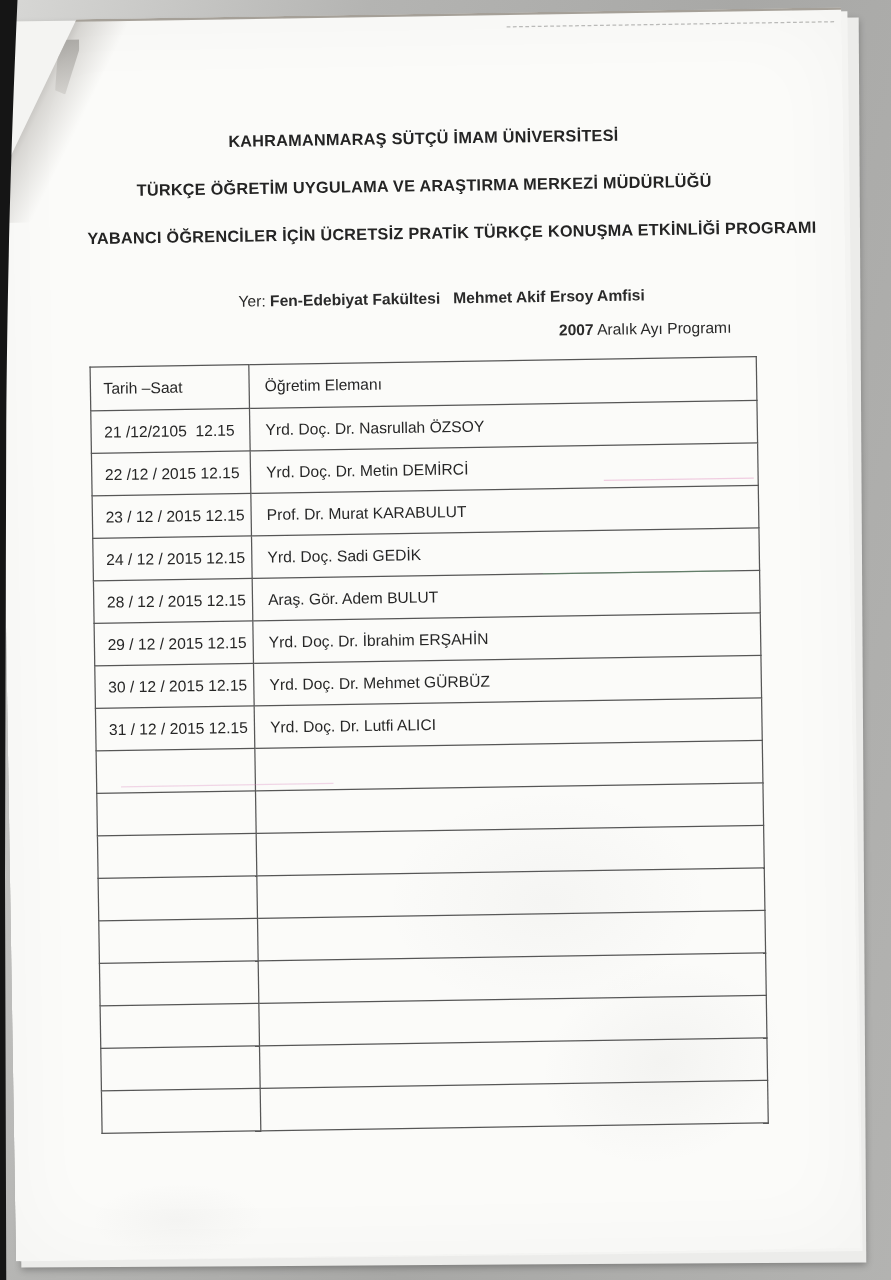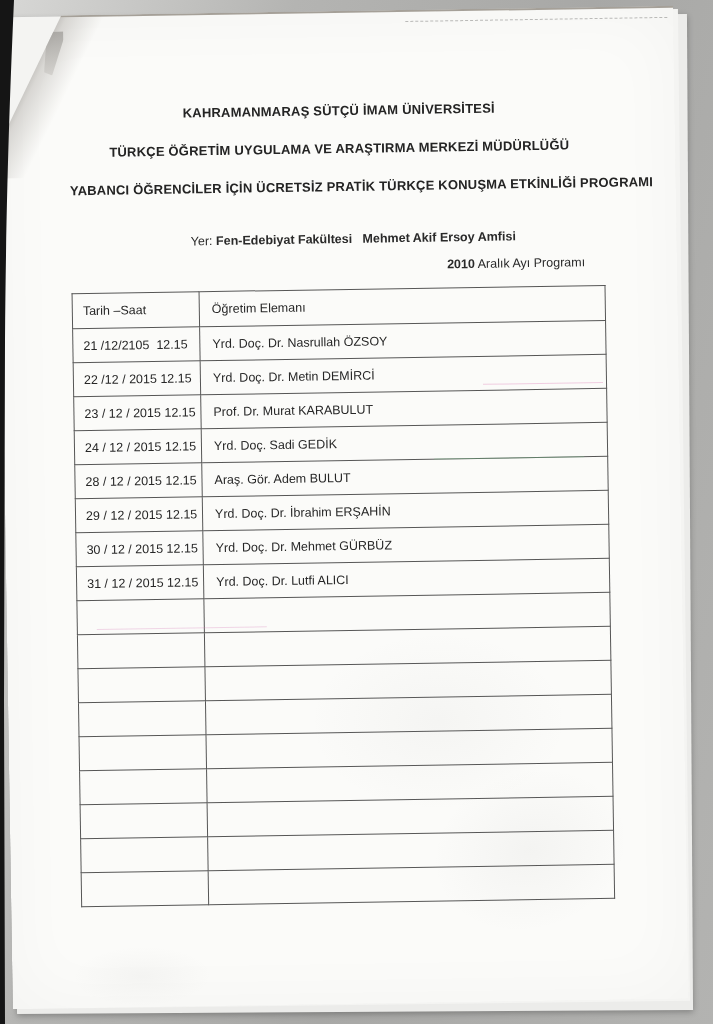--- a/index.html
+++ b/index.html
@@ -90,21 +90,21 @@
 
     <div class="content">
       <div class="titles">
         <div class="title">KAHRAMANMARAŞ SÜTÇÜ İMAM ÜNİVERSİTESİ</div>
         <div class="title">TÜRKÇE ÖĞRETİM UYGULAMA VE ARAŞTIRMA MERKEZİ MÜDÜRLÜĞÜ</div>
         <div class="title">YABANCI ÖĞRENCİLER İÇİN ÜCRETSİZ PRATİK TÜRKÇE KONUŞMA ETKİNLİĞİ PROGRAMI</div>
       </div>
 
       <div class="location-line"><span>Yer: </span><span class="val">Fen-Edebiyat Fakültesi   Mehmet Akif Ersoy Amfisi</span></div>
 
-      <div class="month-line"><span class="b">2010</span><span> Aralık Ayı Programı</span></div>
+      <div class="month-line"><span class="b">2007</span><span> Aralık Ayı Programı</span></div>
 
       <table class="schedule">
         <colgroup>
             <col class="c1">
             <col class="c2">
           </colgroup>
         <thead>
           <tr>
             <th>Tarih –Saat</th>
             <th>Öğretim Elemanı</th>

